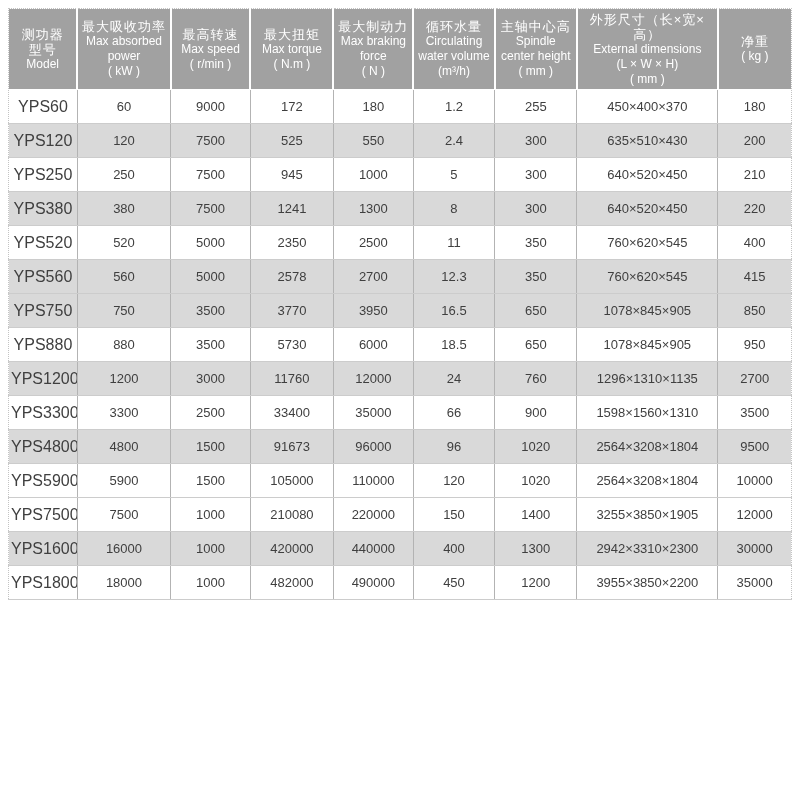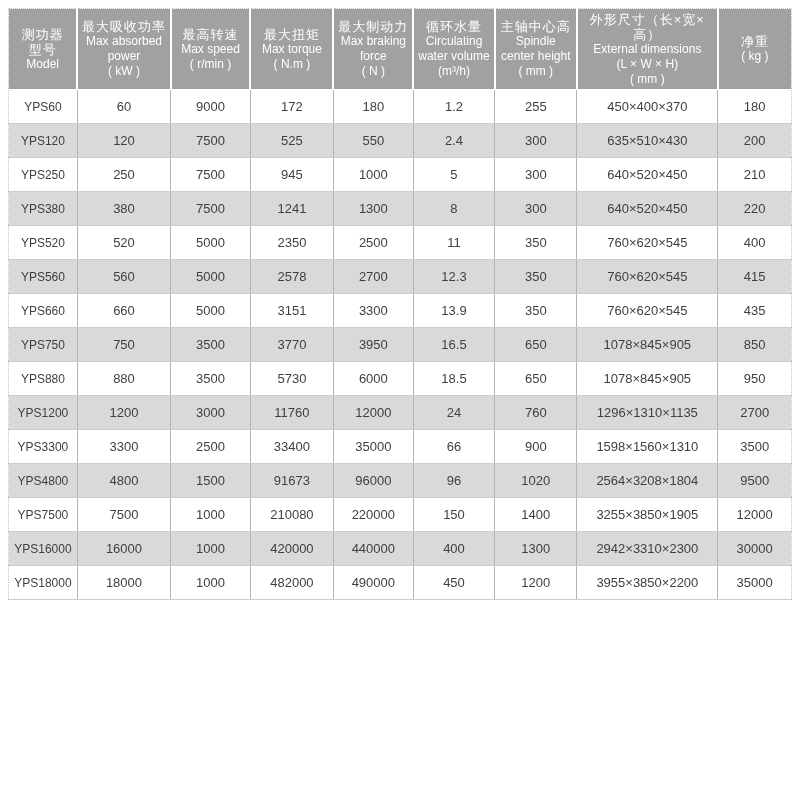--- a/index.html
+++ b/index.html
@@ -58,21 +58,21 @@
     color: var(--body-text);
     font-size: 13px;
     border-right: 1px solid var(--border-v);
     border-bottom: 1px solid var(--border-h);
     background: var(--row-white);
     white-space: nowrap;
     overflow: hidden;
   }
   table.spec-table tbody td:last-child { border-right: 1px dotted var(--outer); }
   table.spec-table tbody tr.stripe td { background: var(--row-stripe); }
-  table.spec-table tbody td.cell-model { font-size: 12px; }
+  table.spec-table tbody td.cell-model { font-size: 16px; }
 </style>
 </head>
 <body>
 
 <div class="page">
   <table class="spec-table">
     <colgroup>
       <col style="width:8.8%">
       <col style="width:11.9%">
       <col style="width:10.2%">
@@ -192,31 +192,20 @@
           <td class="cell-model">YPS560</td>
           <td class="cell-max_absorbed_power">560</td>
           <td class="cell-max_speed">5000</td>
           <td class="cell-max_torque">2578</td>
           <td class="cell-max_braking_force">2700</td>
           <td class="cell-circulating_water_volume">12.3</td>
           <td class="cell-spindle_center_height">350</td>
           <td class="cell-external_dimensions">760×620×545</td>
           <td class="cell-net_weight">415</td>
         </tr>
-        <tr class="">
-          <td class="cell-model">YPS660</td>
-          <td class="cell-max_absorbed_power">660</td>
-          <td class="cell-max_speed">5000</td>
-          <td class="cell-max_torque">3151</td>
-          <td class="cell-max_braking_force">3300</td>
-          <td class="cell-circulating_water_volume">13.9</td>
-          <td class="cell-spindle_center_height">350</td>
-          <td class="cell-external_dimensions">760×620×545</td>
-          <td class="cell-net_weight">435</td>
-        </tr>
         <tr class="stripe">
           <td class="cell-model">YPS750</td>
           <td class="cell-max_absorbed_power">750</td>
           <td class="cell-max_speed">3500</td>
           <td class="cell-max_torque">3770</td>
           <td class="cell-max_braking_force">3950</td>
           <td class="cell-circulating_water_volume">16.5</td>
           <td class="cell-spindle_center_height">650</td>
           <td class="cell-external_dimensions">1078×845×905</td>
           <td class="cell-net_weight">850</td>
@@ -259,20 +248,31 @@
           <td class="cell-max_absorbed_power">4800</td>
           <td class="cell-max_speed">1500</td>
           <td class="cell-max_torque">91673</td>
           <td class="cell-max_braking_force">96000</td>
           <td class="cell-circulating_water_volume">96</td>
           <td class="cell-spindle_center_height">1020</td>
           <td class="cell-external_dimensions">2564×3208×1804</td>
           <td class="cell-net_weight">9500</td>
         </tr>
         <tr class="">
+          <td class="cell-model">YPS5900</td>
+          <td class="cell-max_absorbed_power">5900</td>
+          <td class="cell-max_speed">1500</td>
+          <td class="cell-max_torque">105000</td>
+          <td class="cell-max_braking_force">110000</td>
+          <td class="cell-circulating_water_volume">120</td>
+          <td class="cell-spindle_center_height">1020</td>
+          <td class="cell-external_dimensions">2564×3208×1804</td>
+          <td class="cell-net_weight">10000</td>
+        </tr>
+        <tr class="">
           <td class="cell-model">YPS7500</td>
           <td class="cell-max_absorbed_power">7500</td>
           <td class="cell-max_speed">1000</td>
           <td class="cell-max_torque">210080</td>
           <td class="cell-max_braking_force">220000</td>
           <td class="cell-circulating_water_volume">150</td>
           <td class="cell-spindle_center_height">1400</td>
           <td class="cell-external_dimensions">3255×3850×1905</td>
           <td class="cell-net_weight">12000</td>
         </tr>

